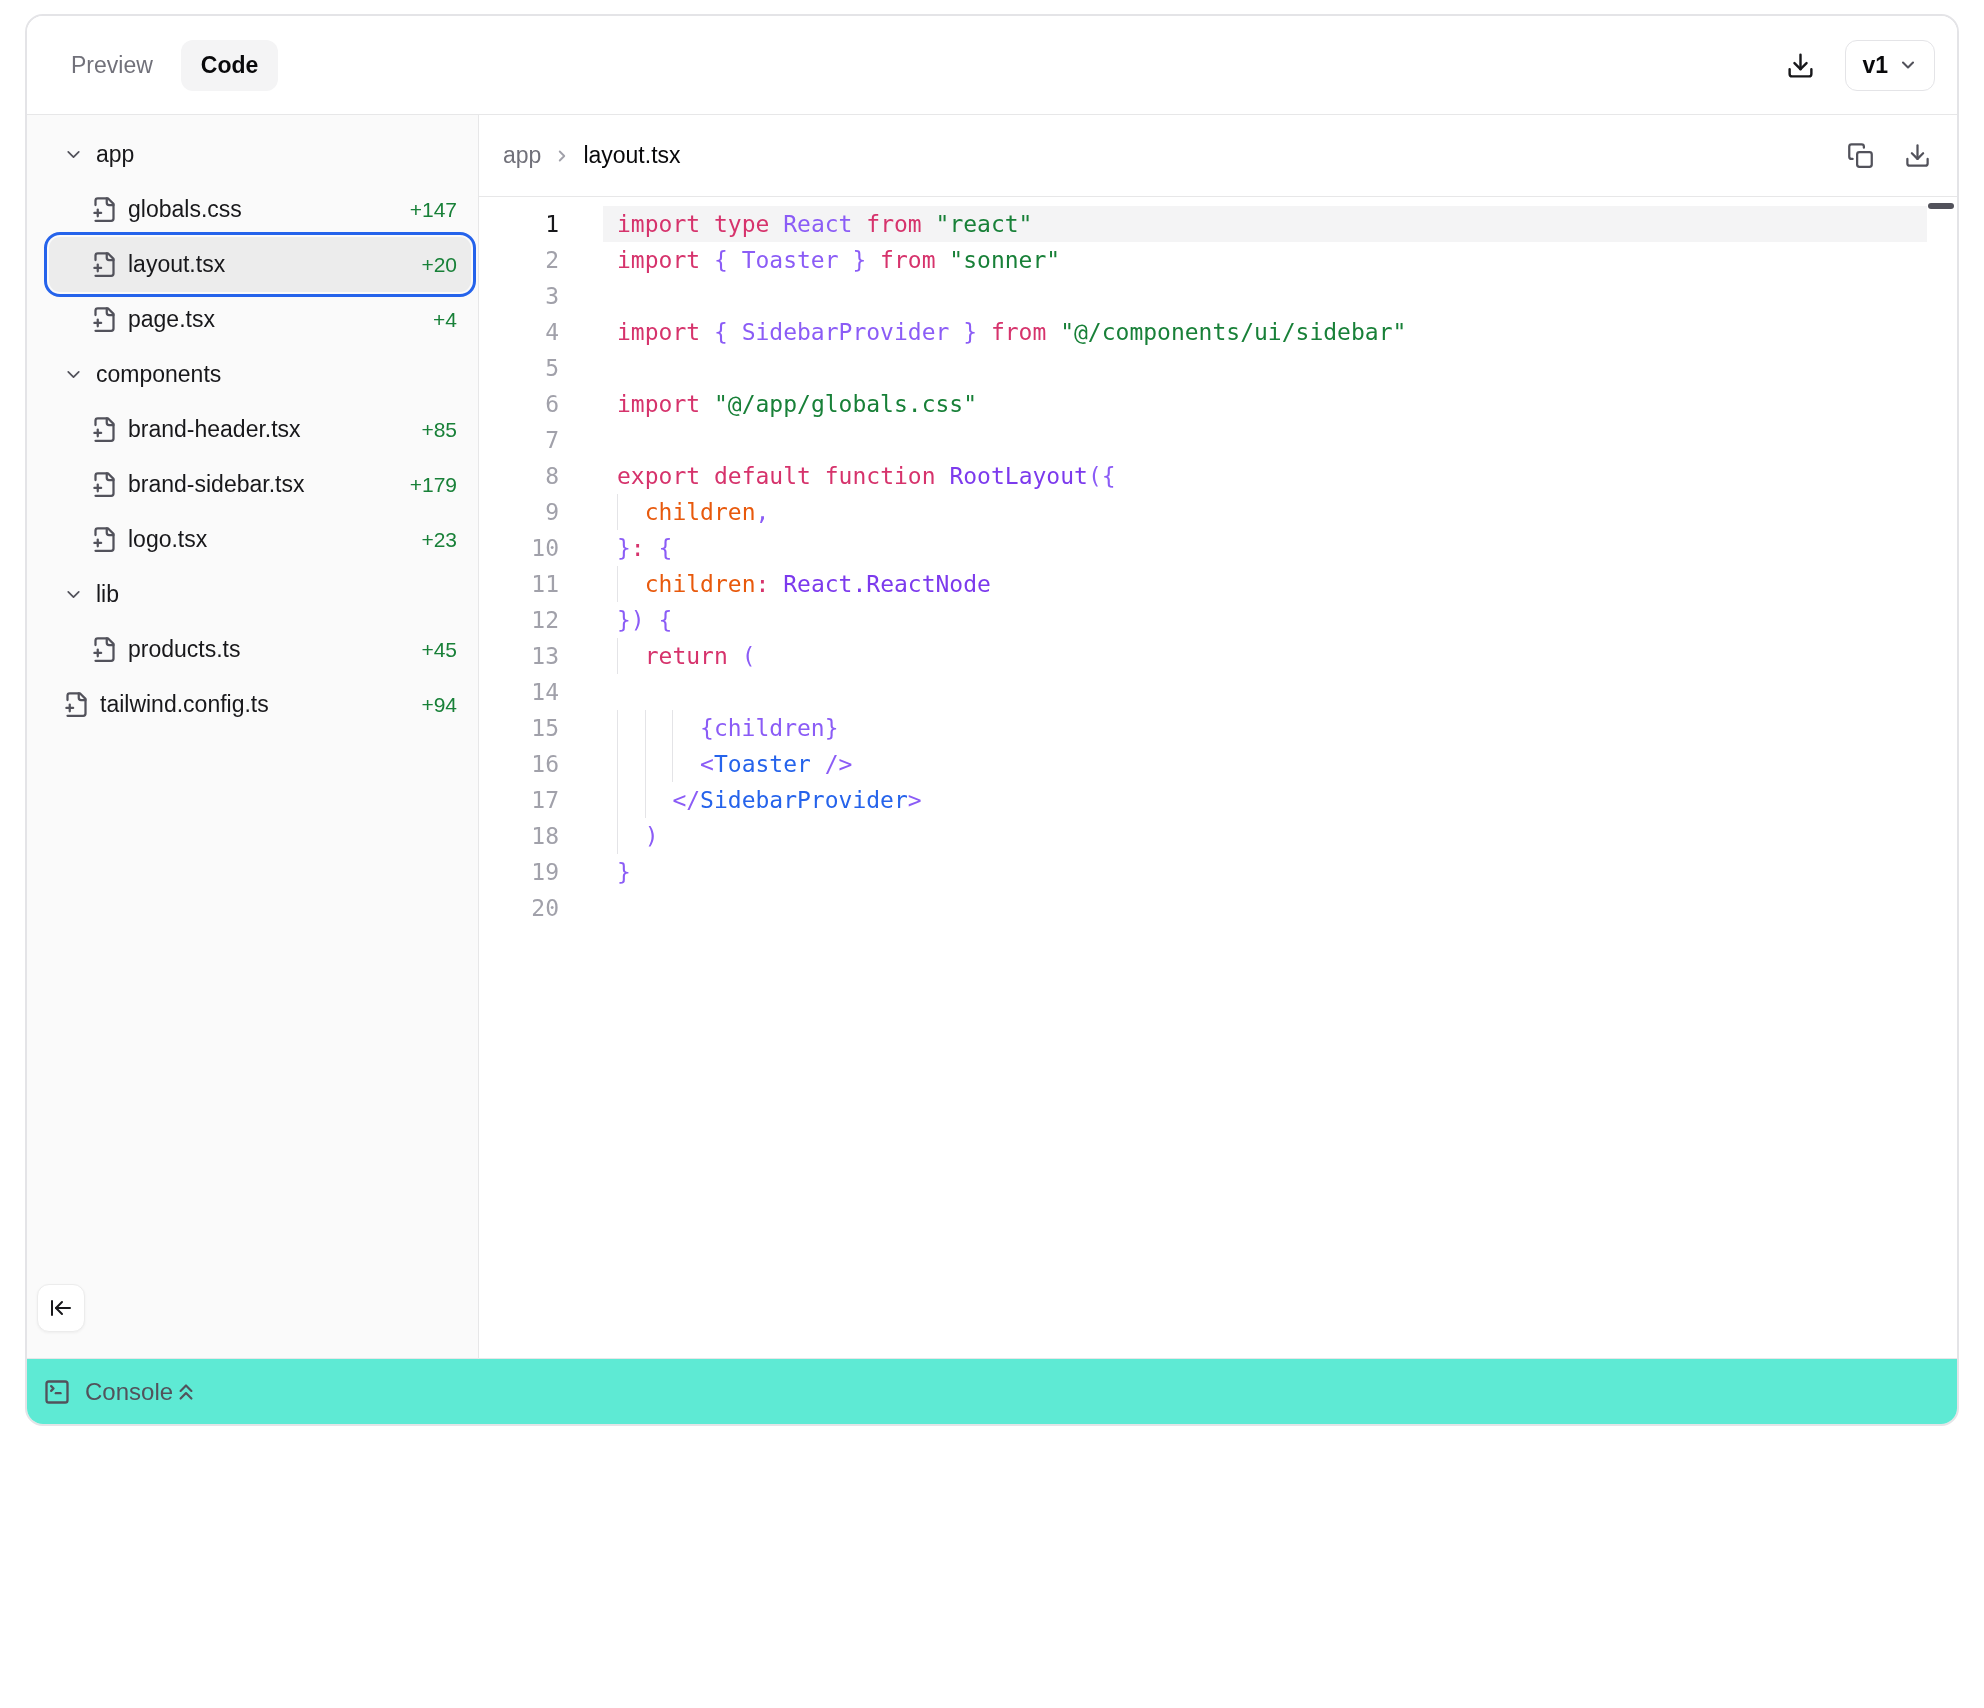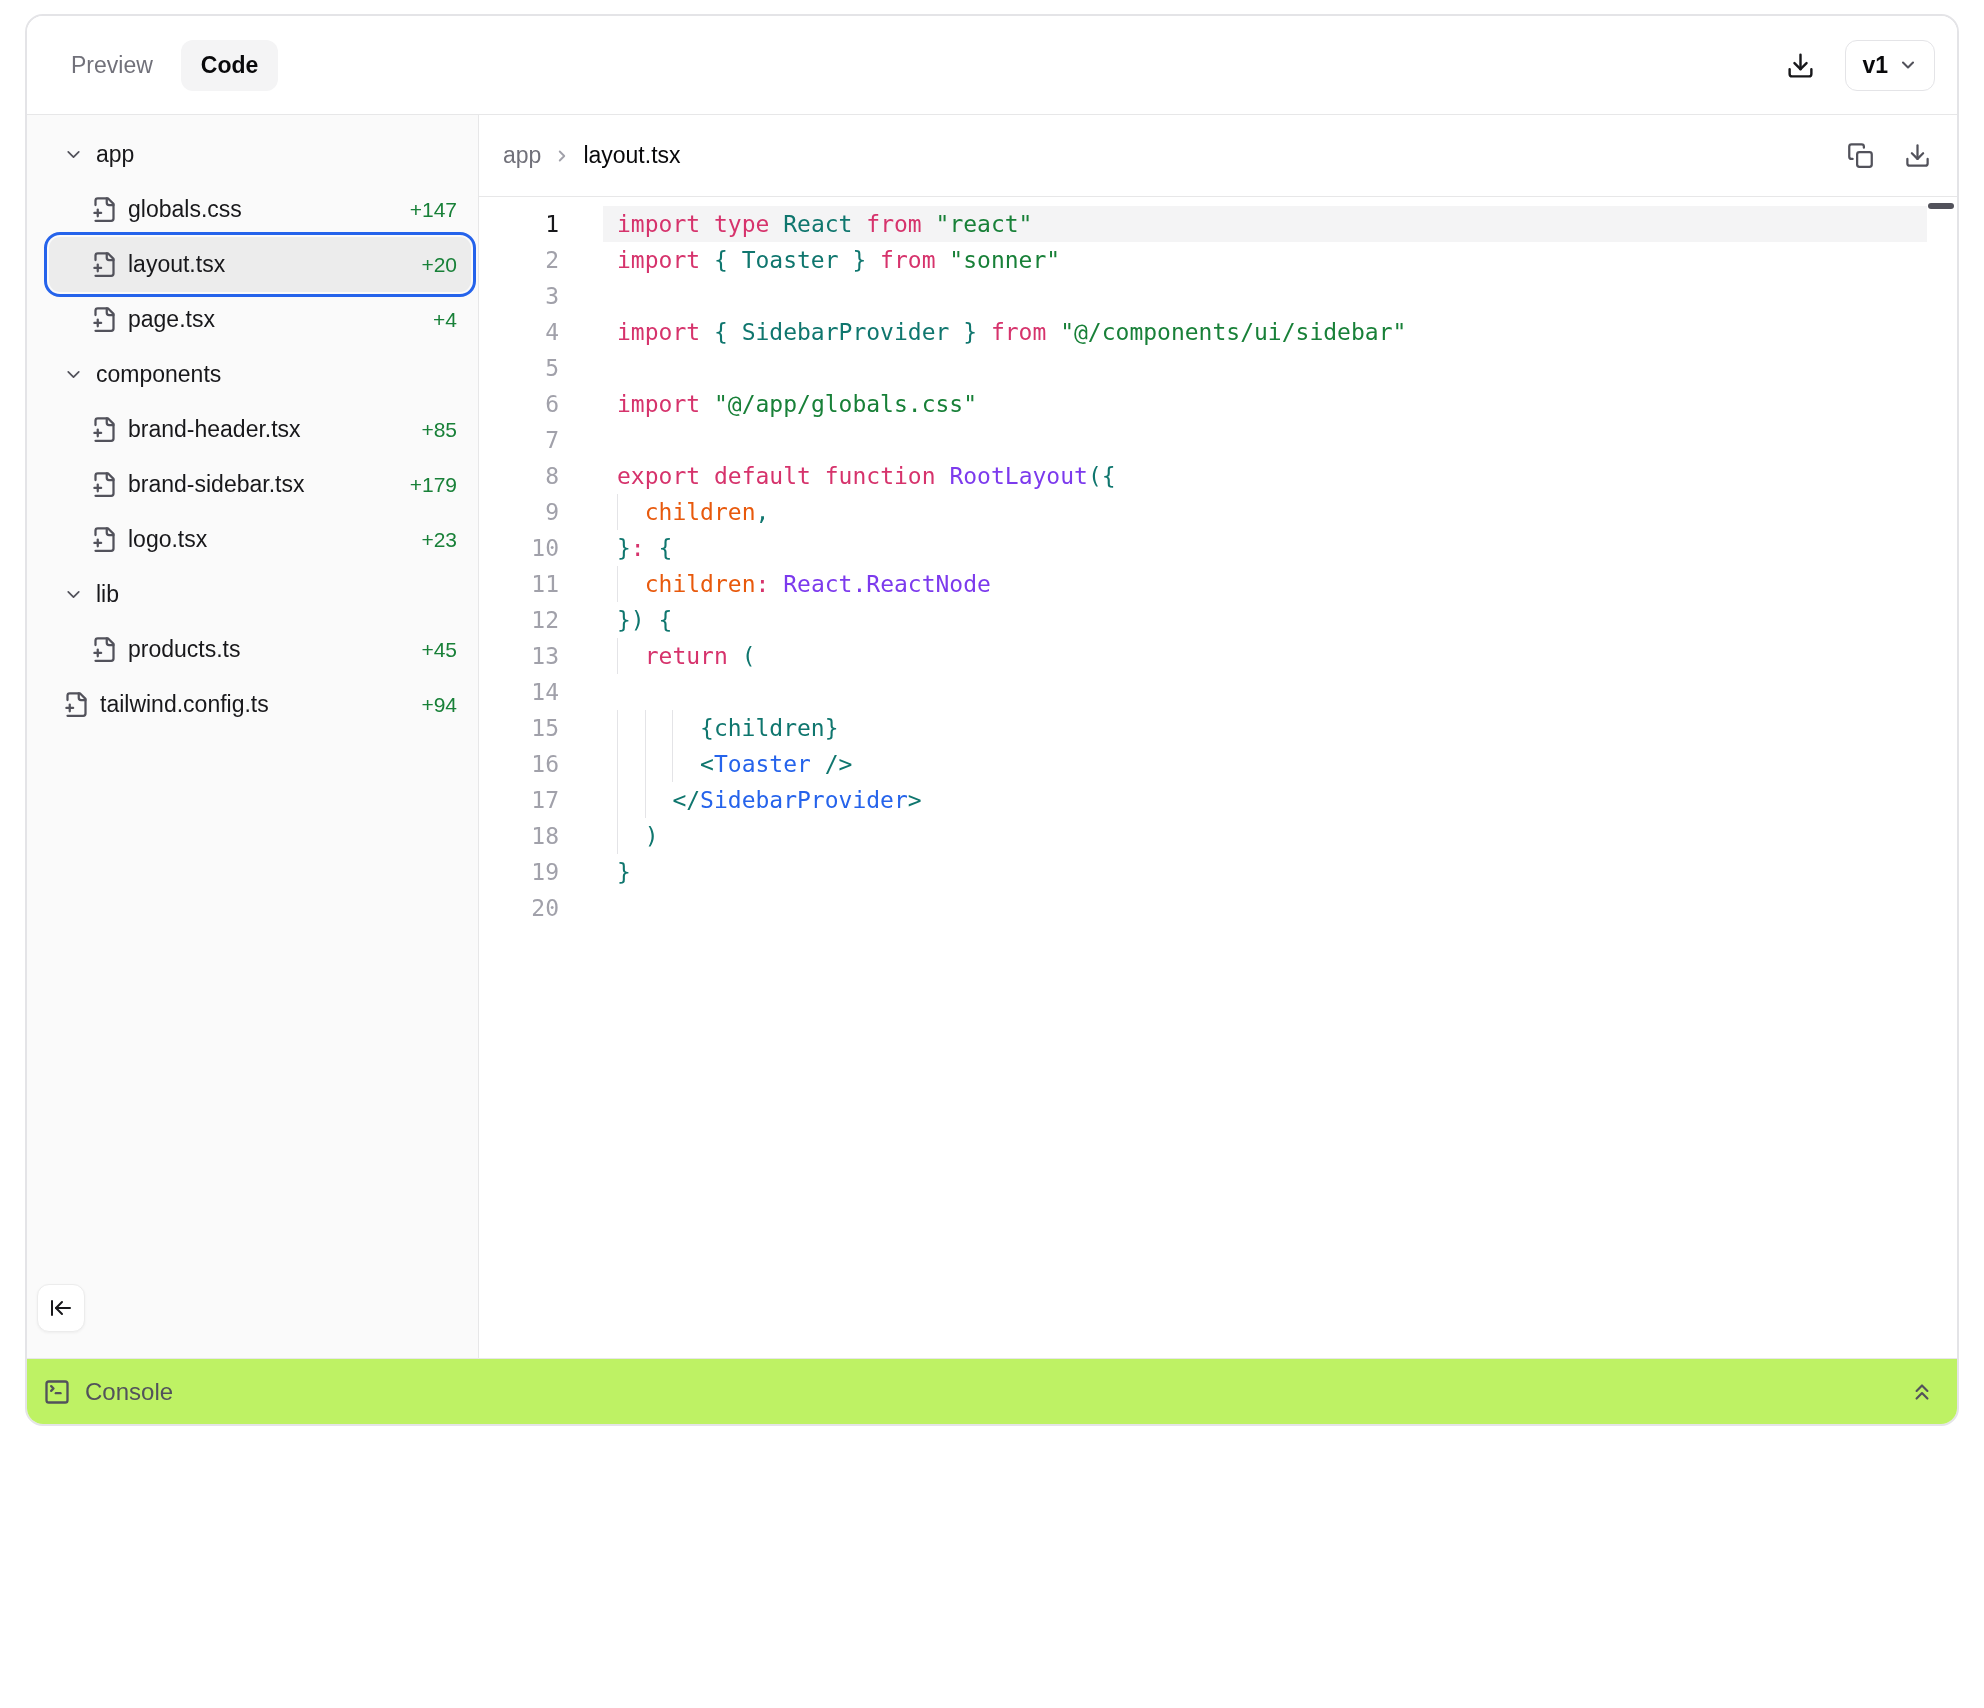--- a/index.html
+++ b/index.html
@@ -55,25 +55,25 @@
   .code-line.active .ln { color:#18181b; }
   .line-content { flex:1; margin-left:44px; margin-right:30px; padding-left:14px; position:relative; }
   .code-line.active .line-content { background:#f4f4f5; }
   .guide { position:absolute; top:0; bottom:0; width:0; border-left:1.5px solid #e4e4e7; }
   .tk-kw { color:#d6336c; }
   .tk-str { color:#188038; }
   .tk-fn { color:#7c3aed; }
   .tk-type { color:#7c3aed; }
   .tk-prop { color:#e8590c; }
   .tk-tag { color:#2563eb; }
-  .tk-plain { color:#0f766e; }
+  .tk-plain { color:#8b5cf6; }
   .scroll-dash { position:absolute; top:6px; right:3px; width:26px; height:6px; background:#52525b; border-radius:3px; }
   
-  .consolebar { flex:0 0 66px; background:#bef264; border-top:1px solid #e7e7e8;
-    display:flex; align-items:center; justify-content:space-between; padding:0 22px 0 16px; cursor:pointer; }
+  .consolebar { flex:0 0 66px; background:#5eead4; border-top:1px solid #e7e7e8;
+    display:flex; align-items:center; justify-content:flex-start; padding:0 22px 0 16px; cursor:pointer; }
   .console-left { display:flex; align-items:center; gap:14px; color:#52525b; font-size:24px; }
   .chevrons-btn { border:none; background:transparent; color:#52525b; cursor:pointer; display:flex; }
   svg { display:block; }
 </style>
 </head>
 <body>
 
 <div class="window">
 
   <header class="topbar">

